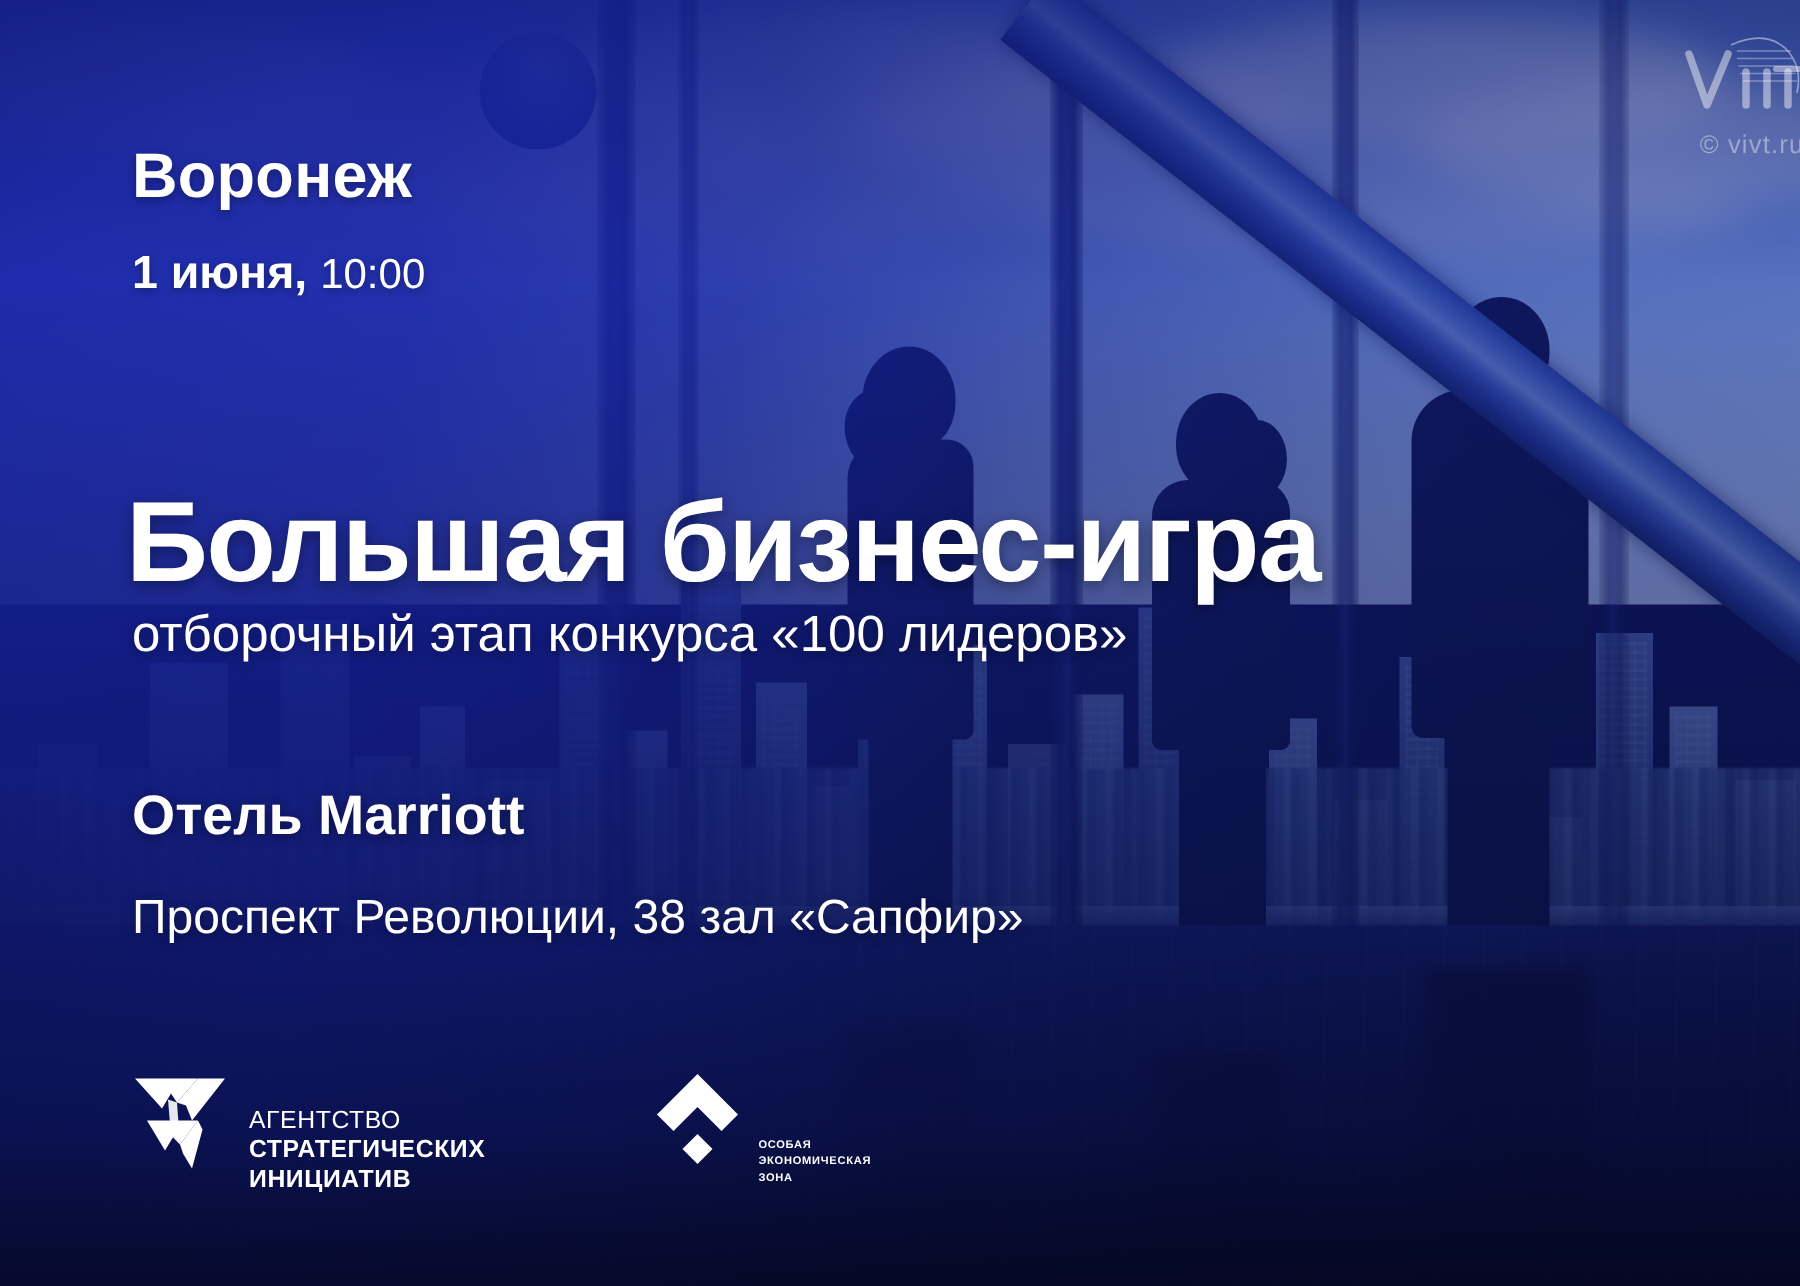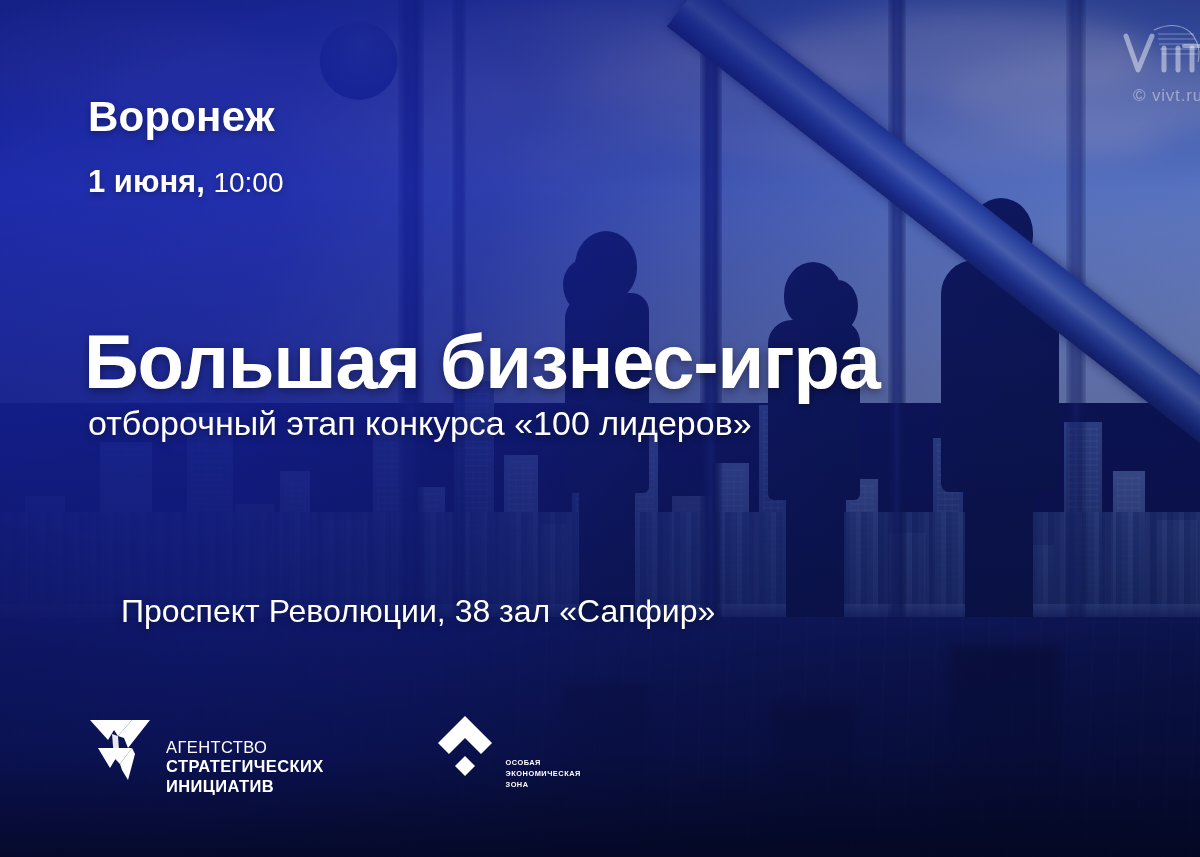--- a/index.html
+++ b/index.html
@@ -271,21 +271,20 @@
   }
   .address {
     position: absolute;
     left: 88px;
     top: 595px;
     font-size: 32px;
     font-weight: 400;
     line-height: 1;
     white-space: nowrap;
     text-shadow: 0 2px 8px rgba(0,0,0,.4);
-    margin-left: 33px;
   }
 
   
   .logos {
     position: absolute;
     left: 88px;
     top: 712px;
     display: flex;
     align-items: flex-start;
     gap: 112px;
@@ -434,20 +433,21 @@
 
     <div class="date-line">
       <span class="d-day">1 июня,</span>
       <span class="d-time">10:00</span>
     </div>
 
     <div class="headline">Большая бизнес-игра</div>
 
     <div class="subhead">отборочный этап конкурса «100 лидеров»</div>
 
+    <div class="venue">Отель Marriott</div>
 
     <div class="address">Проспект Революции, 38 зал «Сапфир»</div>
 
     <div class="logos">
 
       <div class="logo">
         <span>
           <svg width="66" height="78" viewBox="0 0 66 78" fill="#fff">
             <path d="M2 6 L44 6 L30 22 L26 16 L20 26 L2 6 Z"></path>
             <path d="M30 22 L44 6 L62 6 L40 34 L36 24 L30 22 Z"></path>

